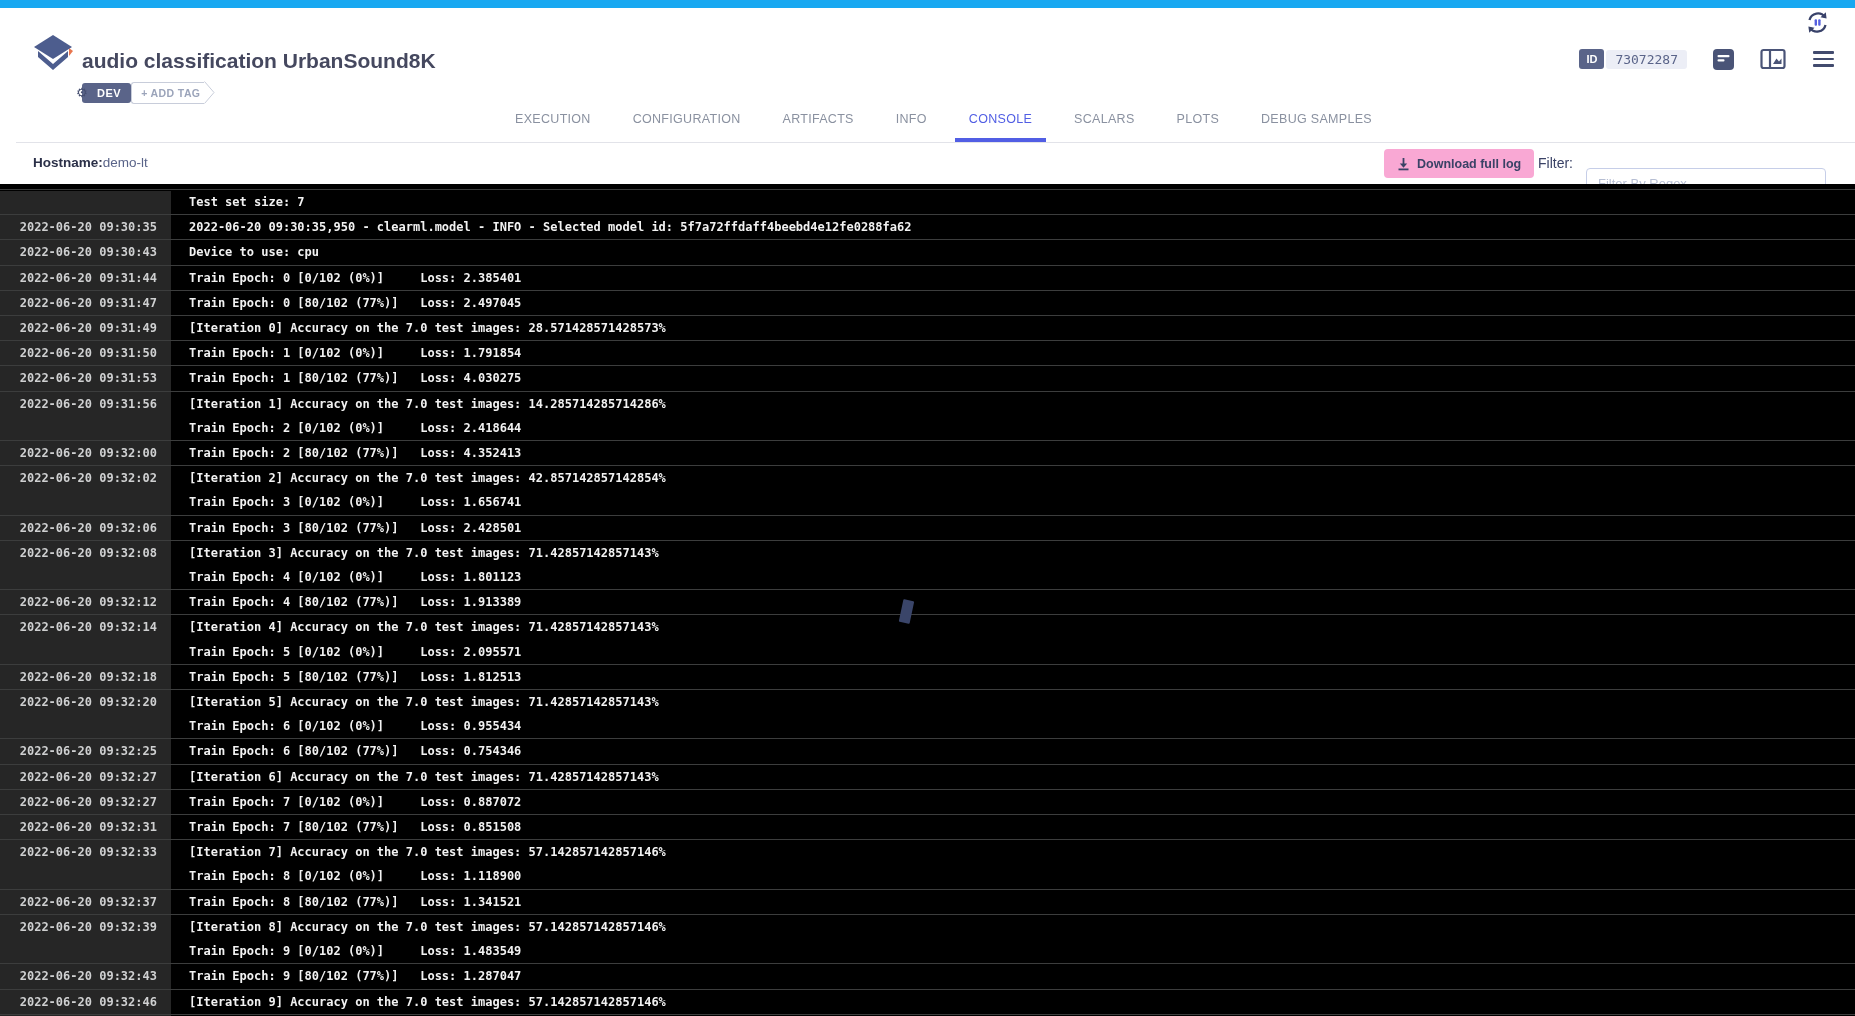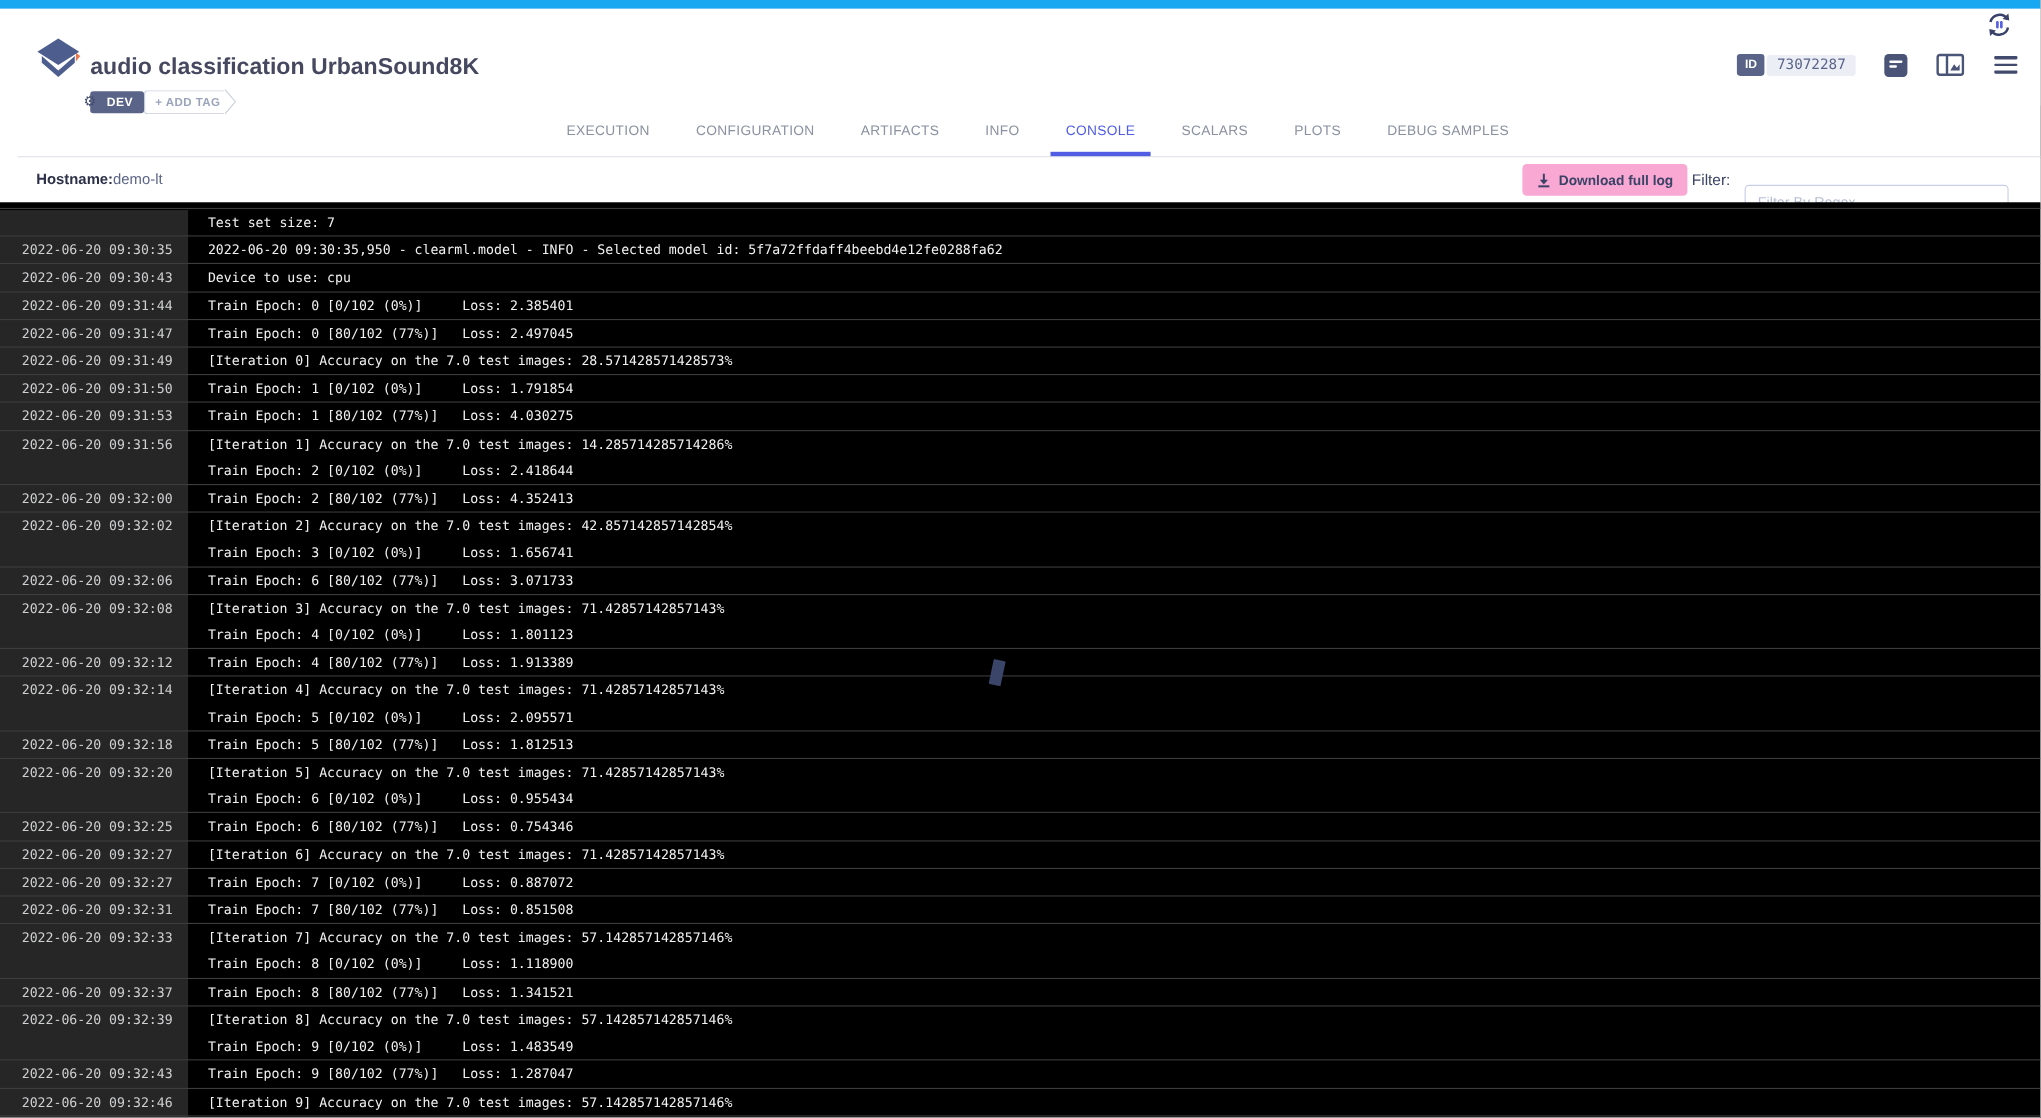--- a/index.html
+++ b/index.html
@@ -57,21 +57,21 @@
                   font-size:12.5px; font-weight:bold; color:#3a4266; cursor:pointer;
                   font-family:"Liberation Sans", sans-serif;margin-left:12px; }
   .filter-label { position:absolute; left:1538px; top:11px; font-size:14px; color:#3a4266; }
   .filter-input { position:absolute; left:1586px; top:4px; width:240px; height:31px; border:1px solid #c6cee8;
                   border-radius:4px; padding:0 11px; font-size:13px; color:#0f766e; outline:none;
                   font-family:"Liberation Sans", sans-serif;margin-top:20px; }
   .filter-input::placeholder { color:#b6bed3; }
 
   
   .console { position:absolute; left:0; top:184px; width:100%; height:832px; background:var(--console-bg,#000);
-             overflow:hidden; font-family:"DejaVu Sans Mono", monospace; font-size:12px; }
+             overflow:hidden; font-family:"DejaVu Sans Mono", monospace; font-size:12px;font-weight:bold; }
   .ts-underlay { position:absolute; left:0; top:7px; bottom:0; width:171px; background:var(--ts-bg,#262626); }
   .log-list { position:relative; }
   .log-spacer { height:6px; background:#000; border-bottom:1px solid var(--separator,#3c3d3d); }
   .entry { display:flex; border-bottom:1px solid var(--separator,#3c3d3d); line-height:24.2px; }
   .entry .ts { width:171px; flex:0 0 171px; text-align:right; padding-right:14px; color:#cfd0d1;
                white-space:pre; }
   .entry .msg { padding-left:18px; color:#f2f2f2; white-space:pre; }
   .mouse-cursor { position:absolute; left:901px; top:416px; width:11px; height:23px; background:#3a4569;
                   transform:rotate(12deg); border-radius:1px; }
 </style>
@@ -217,21 +217,21 @@
           <div class="ts">2022-06-20 09:32:00</div>
           <div class="msg">Train Epoch: 2 [80/102 (77%)]   Loss: 4.352413</div>
         </div>
         <div class="entry">
           <div class="ts">2022-06-20 09:32:02</div>
           <div class="msg">[Iteration 2] Accuracy on the 7.0 test images: 42.857142857142854%
 Train Epoch: 3 [0/102 (0%)]     Loss: 1.656741</div>
         </div>
         <div class="entry">
           <div class="ts">2022-06-20 09:32:06</div>
-          <div class="msg">Train Epoch: 6 [80/102 (77%)]   Loss: 3.071733</div>
+          <div class="msg">Train Epoch: 3 [80/102 (77%)]   Loss: 2.428501</div>
         </div>
         <div class="entry">
           <div class="ts">2022-06-20 09:32:08</div>
           <div class="msg">[Iteration 3] Accuracy on the 7.0 test images: 71.42857142857143%
 Train Epoch: 4 [0/102 (0%)]     Loss: 1.801123</div>
         </div>
         <div class="entry">
           <div class="ts">2022-06-20 09:32:12</div>
           <div class="msg">Train Epoch: 4 [80/102 (77%)]   Loss: 1.913389</div>
         </div>

